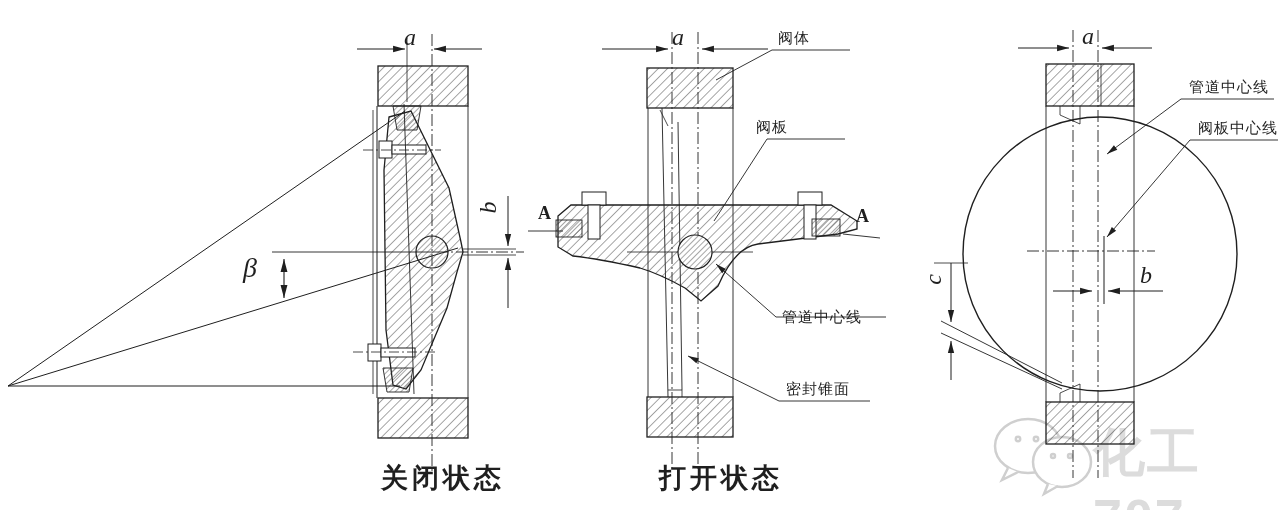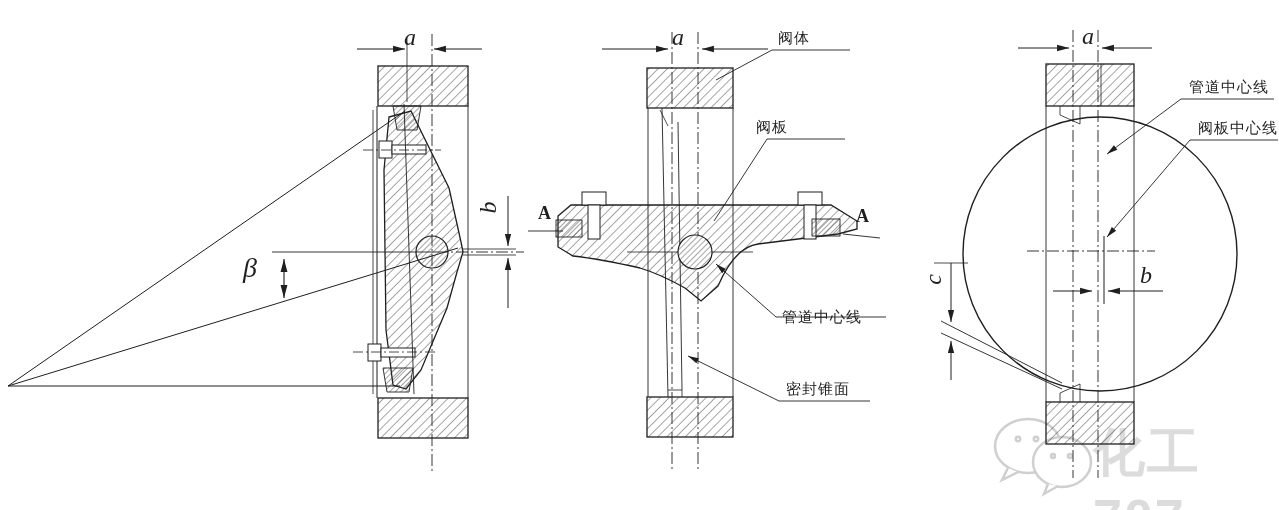--- a/index.html
+++ b/index.html
@@ -172,20 +172,22 @@
       <line x1="951" y1="263" x2="951" y2="322" stroke-width="1" marker-end="url(#arr)"></line>
       <line x1="951" y1="380" x2="951" y2="341" stroke-width="1" marker-end="url(#arr)"></line>
 
       <line x1="1181" y1="99" x2="1274" y2="99" stroke-width="0.9"></line>
       <line x1="1181" y1="99" x2="1107" y2="154" stroke-width="0.9" marker-end="url(#arr)"></line>
       <line x1="1190" y1="140" x2="1278" y2="140" stroke-width="0.9"></line>
       <line x1="1190" y1="140" x2="1107" y2="237" stroke-width="0.9" marker-end="url(#arr)"></line>
     </g>
   </svg>
 
+  <span class="lbl caption" style="left:368px;top:460px;width:150px;text-align:center;">关闭状态</span>
+  <span class="lbl caption" style="left:646px;top:460px;width:150px;text-align:center;">打开状态</span>
 
   <span class="lbl dim" style="left:404px;top:24px;">a</span>
   <span class="lbl dim rot" style="left:482px;top:194px;">b</span>
   <span class="lbl dim" style="left:243px;top:252px;font-size:28px;">β</span>
 
   <span class="lbl dim" style="left:672px;top:24px;">a</span>
   <span class="lbl sec" style="left:538px;top:203px;">A</span>
   <span class="lbl sec" style="left:856px;top:206px;">A</span>
 
   <span class="lbl cn" style="left:778px;top:29px;">阀体</span>

